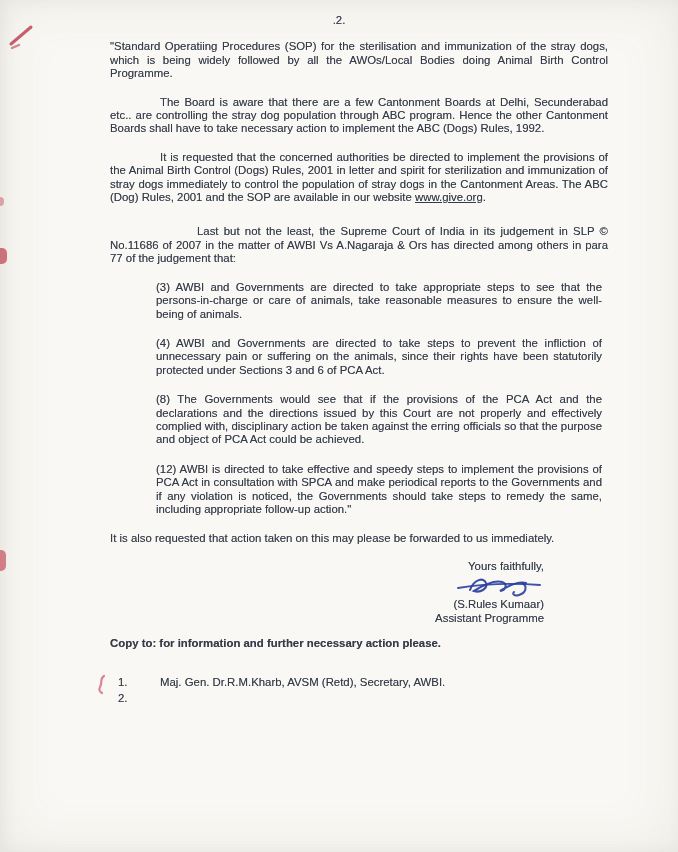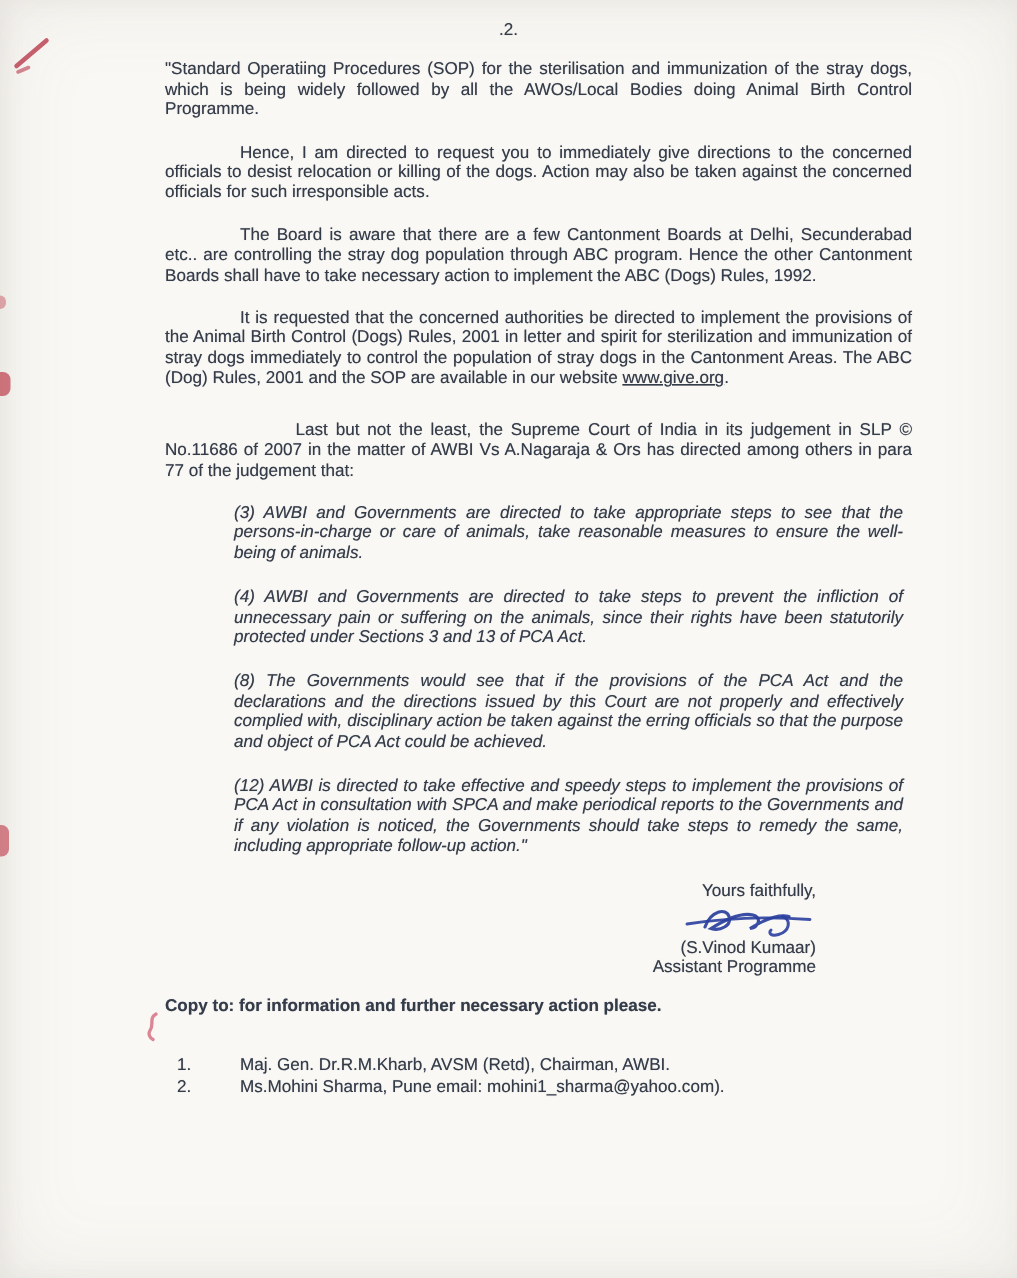--- a/index.html
+++ b/index.html
@@ -21,21 +21,21 @@
   .pageno {
     text-align: center;
     padding-top: 14px;
     margin-bottom: 13px;
   }
   .content { padding: 0 70px 0 110px; }
   .para { margin: 0 0 15px 0; text-align: justify; }
   .ind1 { text-indent: 50px; }
   .ind2 { text-indent: 87px; margin-top: 21px; }
   .link { text-decoration: underline; }
-  .quotes { margin: 8px 0 0 46px; font-style: italic; }
+  .quotes { margin: 8px 0 0 46px; }
   .quote { margin: 0 6px 16px 0; text-align: justify; }
   .closing { margin: 0 0 14px 0; text-align: left; }
   .sig {
     width: 150px;
     margin: 2px 64px 12px auto;
     text-align: right;
   }
   .sig-line { white-space: nowrap; }
   .sig-svg { display: block; margin: 1px 2px -1px auto; }
   .copy { margin: 9px 0 0 0; font-weight: bold; }
@@ -65,55 +65,54 @@
   <svg class="artifact art-pen" width="14" height="22" viewBox="0 0 14 22">
     <path d="M9,2 C4,5 8,9 5,13 C3.5,15.5 5,18 7,19" stroke="#d4687a" stroke-width="2.2" stroke-linecap="round" fill="none" opacity="0.8"></path>
   </svg>
 
   <div class="pageno">.2.</div>
 
   <div class="content">
 
     <p class="para">"Standard Operatiing Procedures (SOP) for the sterilisation and immunization of the stray dogs, which is being widely followed by all the AWOs/Local Bodies doing Animal Birth Control Programme.</p>
 
-    <p class="para ind1">Hence, I am directed to request you to immediately give directions to the concerned officials to desist relocation or killing of the dogs. Action may also be taken against the concerned officials for such irresponsible acts.</p>
 
     <p class="para ind1">The Board is aware that there are a few Cantonment Boards at Delhi, Secunderabad etc.. are controlling the stray dog population through ABC program. Hence the other Cantonment Boards shall have to take necessary action to implement the ABC (Dogs) Rules, 1992.</p>
 
     <p class="para ind1"><span>It is requested that the concerned authorities be directed to implement the provisions of the Animal Birth Control (Dogs) Rules, 2001 in letter and spirit for sterilization and immunization of stray dogs immediately to control the population of stray dogs in the Cantonment Areas. The ABC (Dog) Rules, 2001 and the SOP are available in our website</span>
       <span class="link">www.give.org</span><span>.</span></p>
 
     <p class="para ind2">Last but not the least, the Supreme Court of India in its judgement in SLP © No.11686 of 2007 in the matter of AWBI Vs A.Nagaraja &amp; Ors has directed among others in para 77 of the judgement that:</p>
 
     <div class="quotes">
       <p class="quote">(3) AWBI and Governments are directed to take appropriate steps to see that the persons-in-charge or care of animals, take reasonable measures to ensure the well-being of animals.</p>
-      <p class="quote">(4) AWBI and Governments are directed to take steps to prevent the infliction of unnecessary pain or suffering on the animals, since their rights have been statutorily protected under Sections 3 and 13 of PCA Act.</p>
+      <p class="quote">(4) AWBI and Governments are directed to take steps to prevent the infliction of unnecessary pain or suffering on the animals, since their rights have been statutorily protected under Sections 3 and 6 of PCA Act.</p>
       <p class="quote">(8) The Governments would see that if the provisions of the PCA Act and the declarations and the directions issued by this Court are not properly and effectively complied with, disciplinary action be taken against the erring officials so that the purpose and object of PCA Act could be achieved.</p>
       <p class="quote">(12) AWBI is directed to take effective and speedy steps to implement the provisions of PCA Act in consultation with SPCA and make periodical reports to the Governments and if any violation is noticed, the Governments should take steps to remedy the same, including appropriate follow-up action."</p>
     </div>
 
+    <p class="closing">It is also requested that action taken on this may please be forwarded to us immediately.</p>
 
     <div class="sig">
       <div class="sig-line">Yours faithfully,</div>
       <svg class="sig-svg" width="86" height="25" viewBox="0 0 86 25">
         <path d="M14,16 C18,5 28,3 30,9 C32,15 24,19 18,17 C26,12 38,6 46,8 C52,9.5 50,16 44,17 C52,12 62,7 70,9" stroke="#2a3f9e" stroke-width="2.1" stroke-linecap="round" fill="none" opacity="0.92"></path>
         <path d="M2,14 C28,10 58,9 84,11" stroke="#2a3f9e" stroke-width="1.9" stroke-linecap="round" fill="none" opacity="0.9"></path>
         <path d="M66,9 C72,12 70,19 63,21 C58,22.5 56,20 58,18" stroke="#2a3f9e" stroke-width="2" stroke-linecap="round" fill="none" opacity="0.9"></path>
       </svg>
-      <div class="sig-line">(S.Vinod Kumaar)</div>
+      <div class="sig-line">(S.Rules Kumaar)</div>
       <div class="sig-line">Assistant Programme</div>
     </div>
 
     <div class="copy">Copy to: for information and further necessary action please.</div>
 
     <ul class="cc">
       <li class="cc-row">
         <span class="cc-num">1.</span>
-        <span>Maj. Gen. Dr.R.M.Kharb, AVSM (Retd), Chairman, AWBI.</span>
+        <span>Maj. Gen. Dr.R.M.Kharb, AVSM (Retd), Secretary, AWBI.</span>
       </li>
       <li class="cc-row">
         <span class="cc-num">2.</span>
-        <span>Ms.Mohini Sharma, Pune email: mohini1_sharma@yahoo.com).</span>
       </li>
     </ul>
 
   </div>
 </div>
 
 </body></html>

